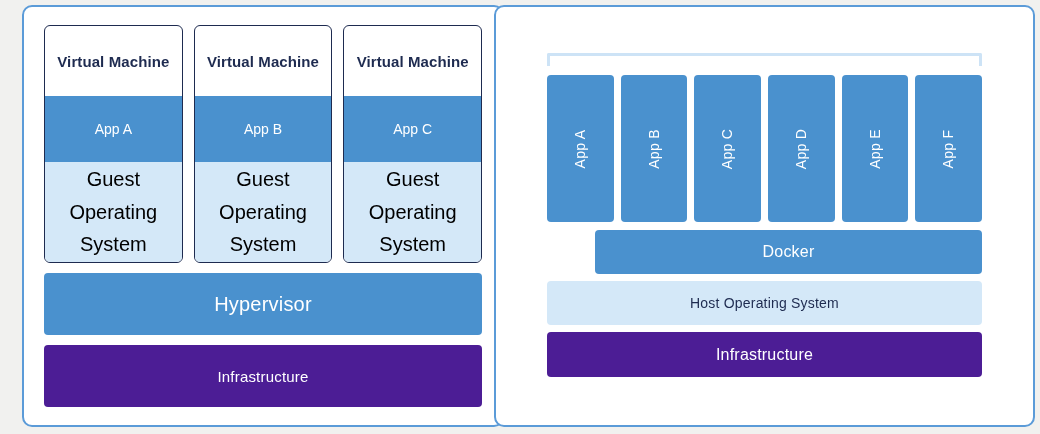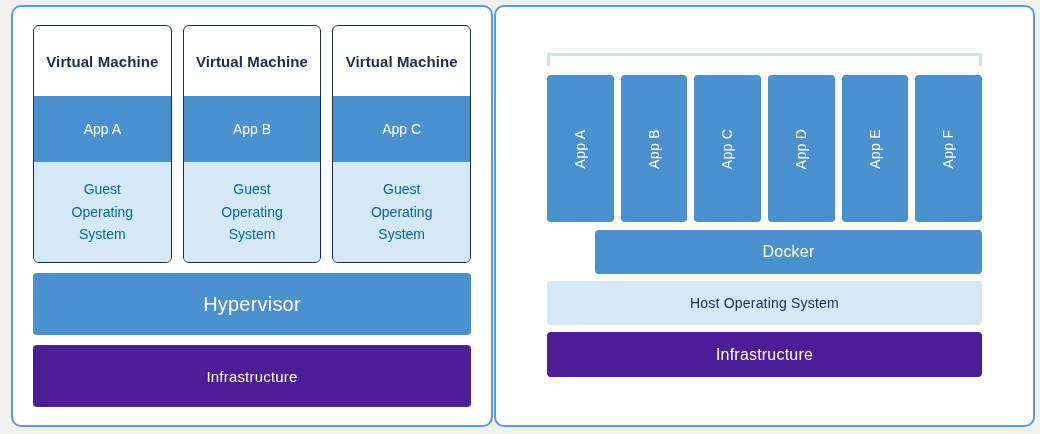--- a/index.html
+++ b/index.html
@@ -13,21 +13,21 @@
   .canvas { position: absolute; inset: 0; }
 
   .panel {
     position: absolute;
     top: 5px;
     height: 422px;
     background: #ffffff;
     border: 2px solid #5b9bd8;
     border-radius: 10px;
   }
-  .panel-left  { left: 11px;   width: 482px; padding: 18px 20px; }
+  .panel-left  { left: 22px;   width: 482px; padding: 18px 20px; }
   .panel-right { left: 494px; width: 541px; padding: 26px 51px 0 51px; }
 
   
   .vm-row { display: flex; gap: 11px; height: 238px; }
   .vm-card {
     flex: 1;
     border: 1.5px solid #1e2b50;
     border-radius: 6px;
     overflow: hidden;
     display: flex;
@@ -45,22 +45,22 @@
   .vm-app {
     height: 66px;
     background: #4a91ce;
     color: #ffffff;
     font-size: 14px;
     display: flex; align-items: center; justify-content: center;
   }
   .vm-guest {
     flex: 1;
     background: #d4e8f8;
-    color: #0369a1;
-    font-size: 14px;
+    color: #000000;
+    font-size: 20px;
     line-height: 1.62;
     white-space: pre-line;
     text-align: center;
     display: flex; align-items: center; justify-content: center;
   }
 
   .bar {
     border-radius: 4px;
     display: flex; align-items: center; justify-content: center;
     letter-spacing: 0.2px;

